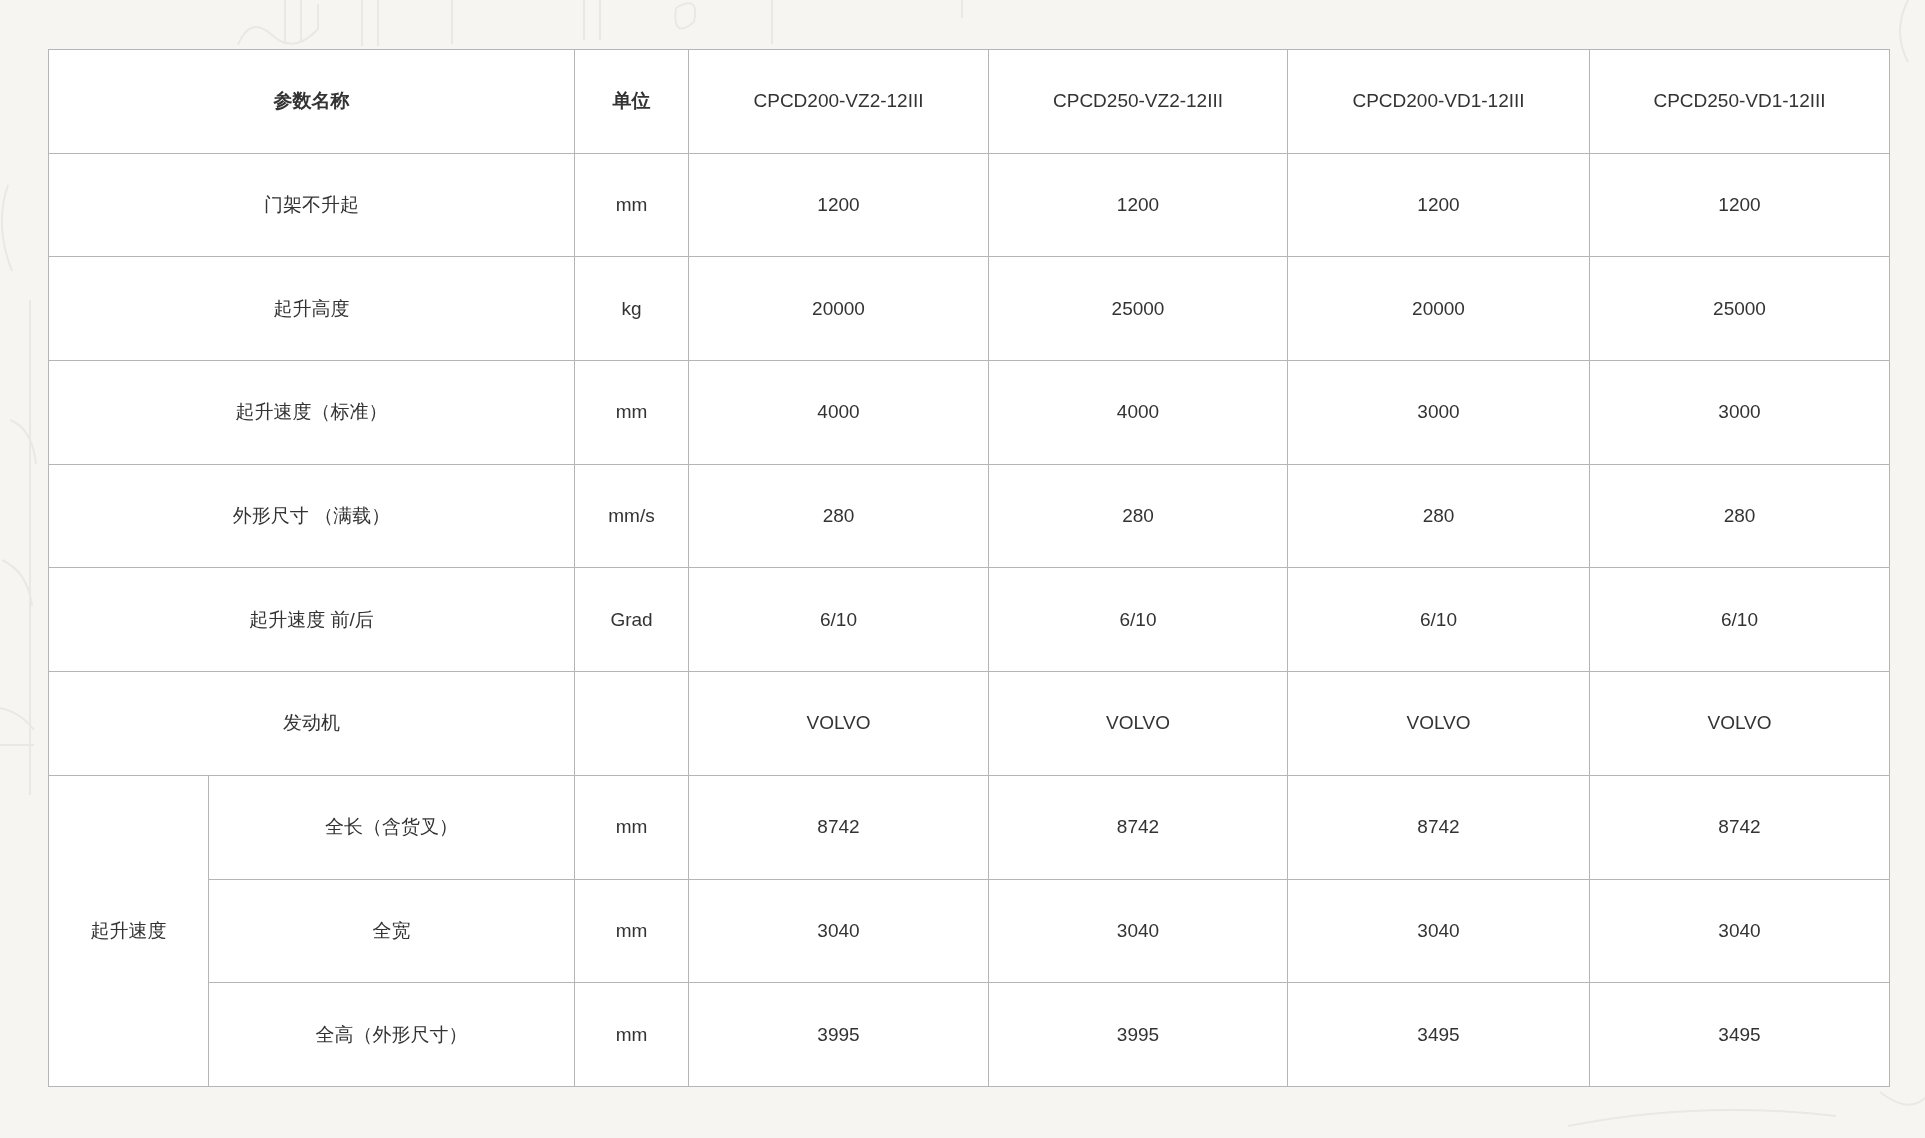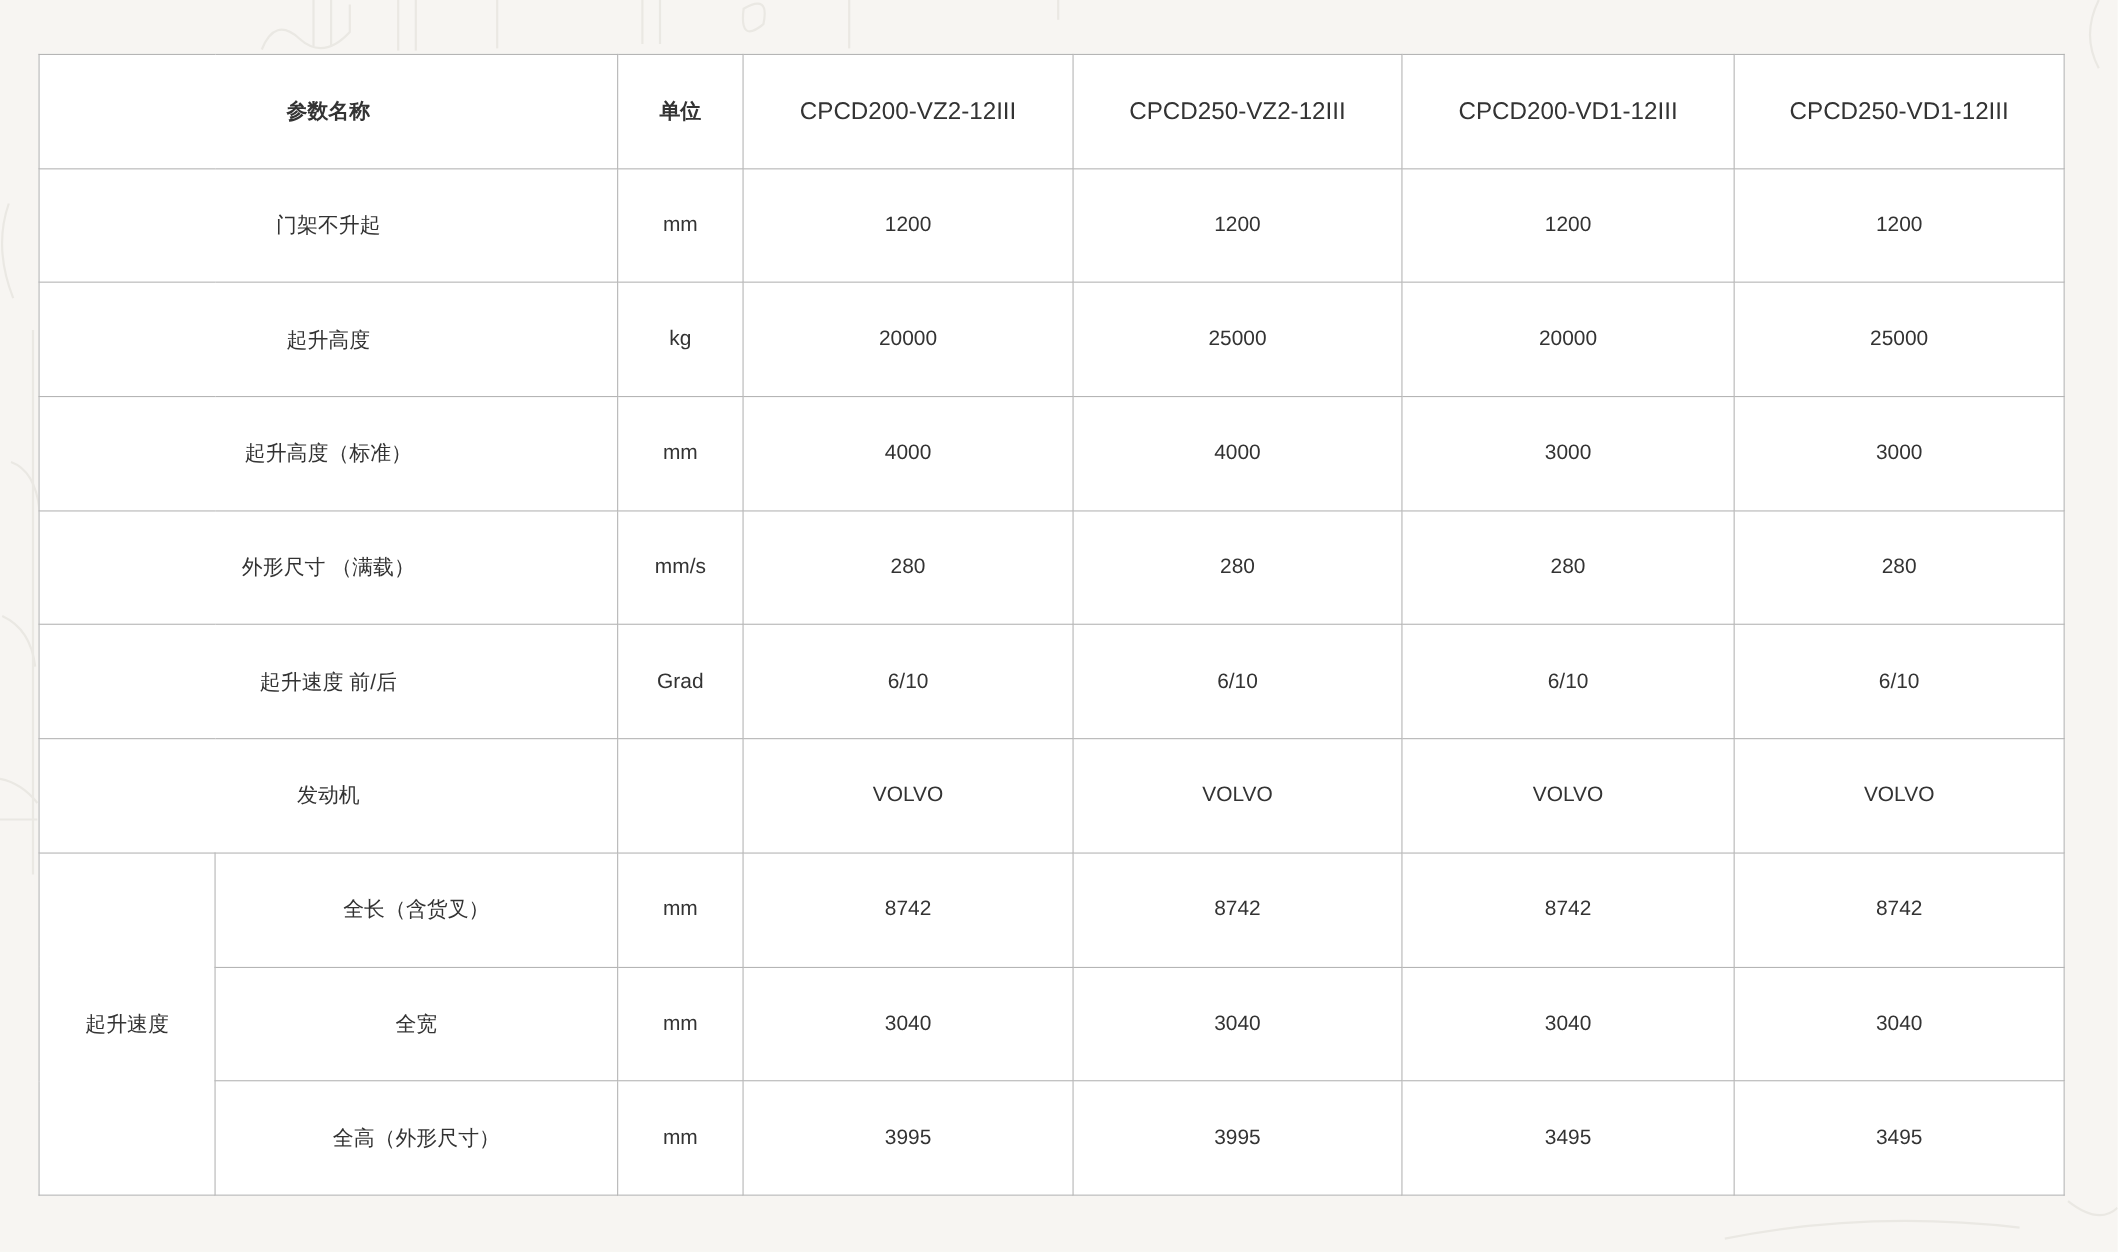--- a/index.html
+++ b/index.html
@@ -18,21 +18,21 @@
     height: 1138px;
   }
   .bg-sketch {
     position: absolute;
     left: 0; top: 0;
     width: 1925px; height: 1138px;
     pointer-events: none;
   }
   table.spec {
     position: absolute;
-    left: 35px;
+    left: 48px;
     top: 49px;
     width: 1841px;
     height: 1038px;
     border-collapse: collapse;
     table-layout: fixed;
     background: #ffffff;
   }
   table.spec td, table.spec th {
     border: 1px solid #b5b5b5;
     text-align: center;
@@ -41,21 +41,21 @@
     font-weight: 400;
     padding: 0;
     background: #ffffff;
     color: #333333;
   }
   table.spec th.hdr-bold {
     font-weight: 700;
     font-size: 19px;
   }
   table.spec td.model-hdr {
-    font-size: 22px;
+    font-size: 19px;
   }
   table.spec tr { height: 103px; }
 </style>
 </head>
 <body>
 
 <div class="stage">
 
   <svg class="bg-sketch" viewBox="0 0 1925 1138" fill="none" stroke="#eae8e3" stroke-width="2">
     <path d="M285 0 V42"></path>
@@ -113,21 +113,21 @@
     <tr>
       <td colspan="2">起升高度</td>
       <td>kg</td>
       <td>20000</td>
       <td>25000</td>
       <td>20000</td>
       <td>25000</td>
     </tr>
 
     <tr>
-      <td colspan="2">起升高度（标准）</td>
+      <td colspan="2">起升速度（标准）</td>
       <td>mm</td>
       <td>4000</td>
       <td>4000</td>
       <td>3000</td>
       <td>3000</td>
     </tr>
 
     <tr>
       <td colspan="2">外形尺寸 （满载）</td>
       <td>mm/s</td>

